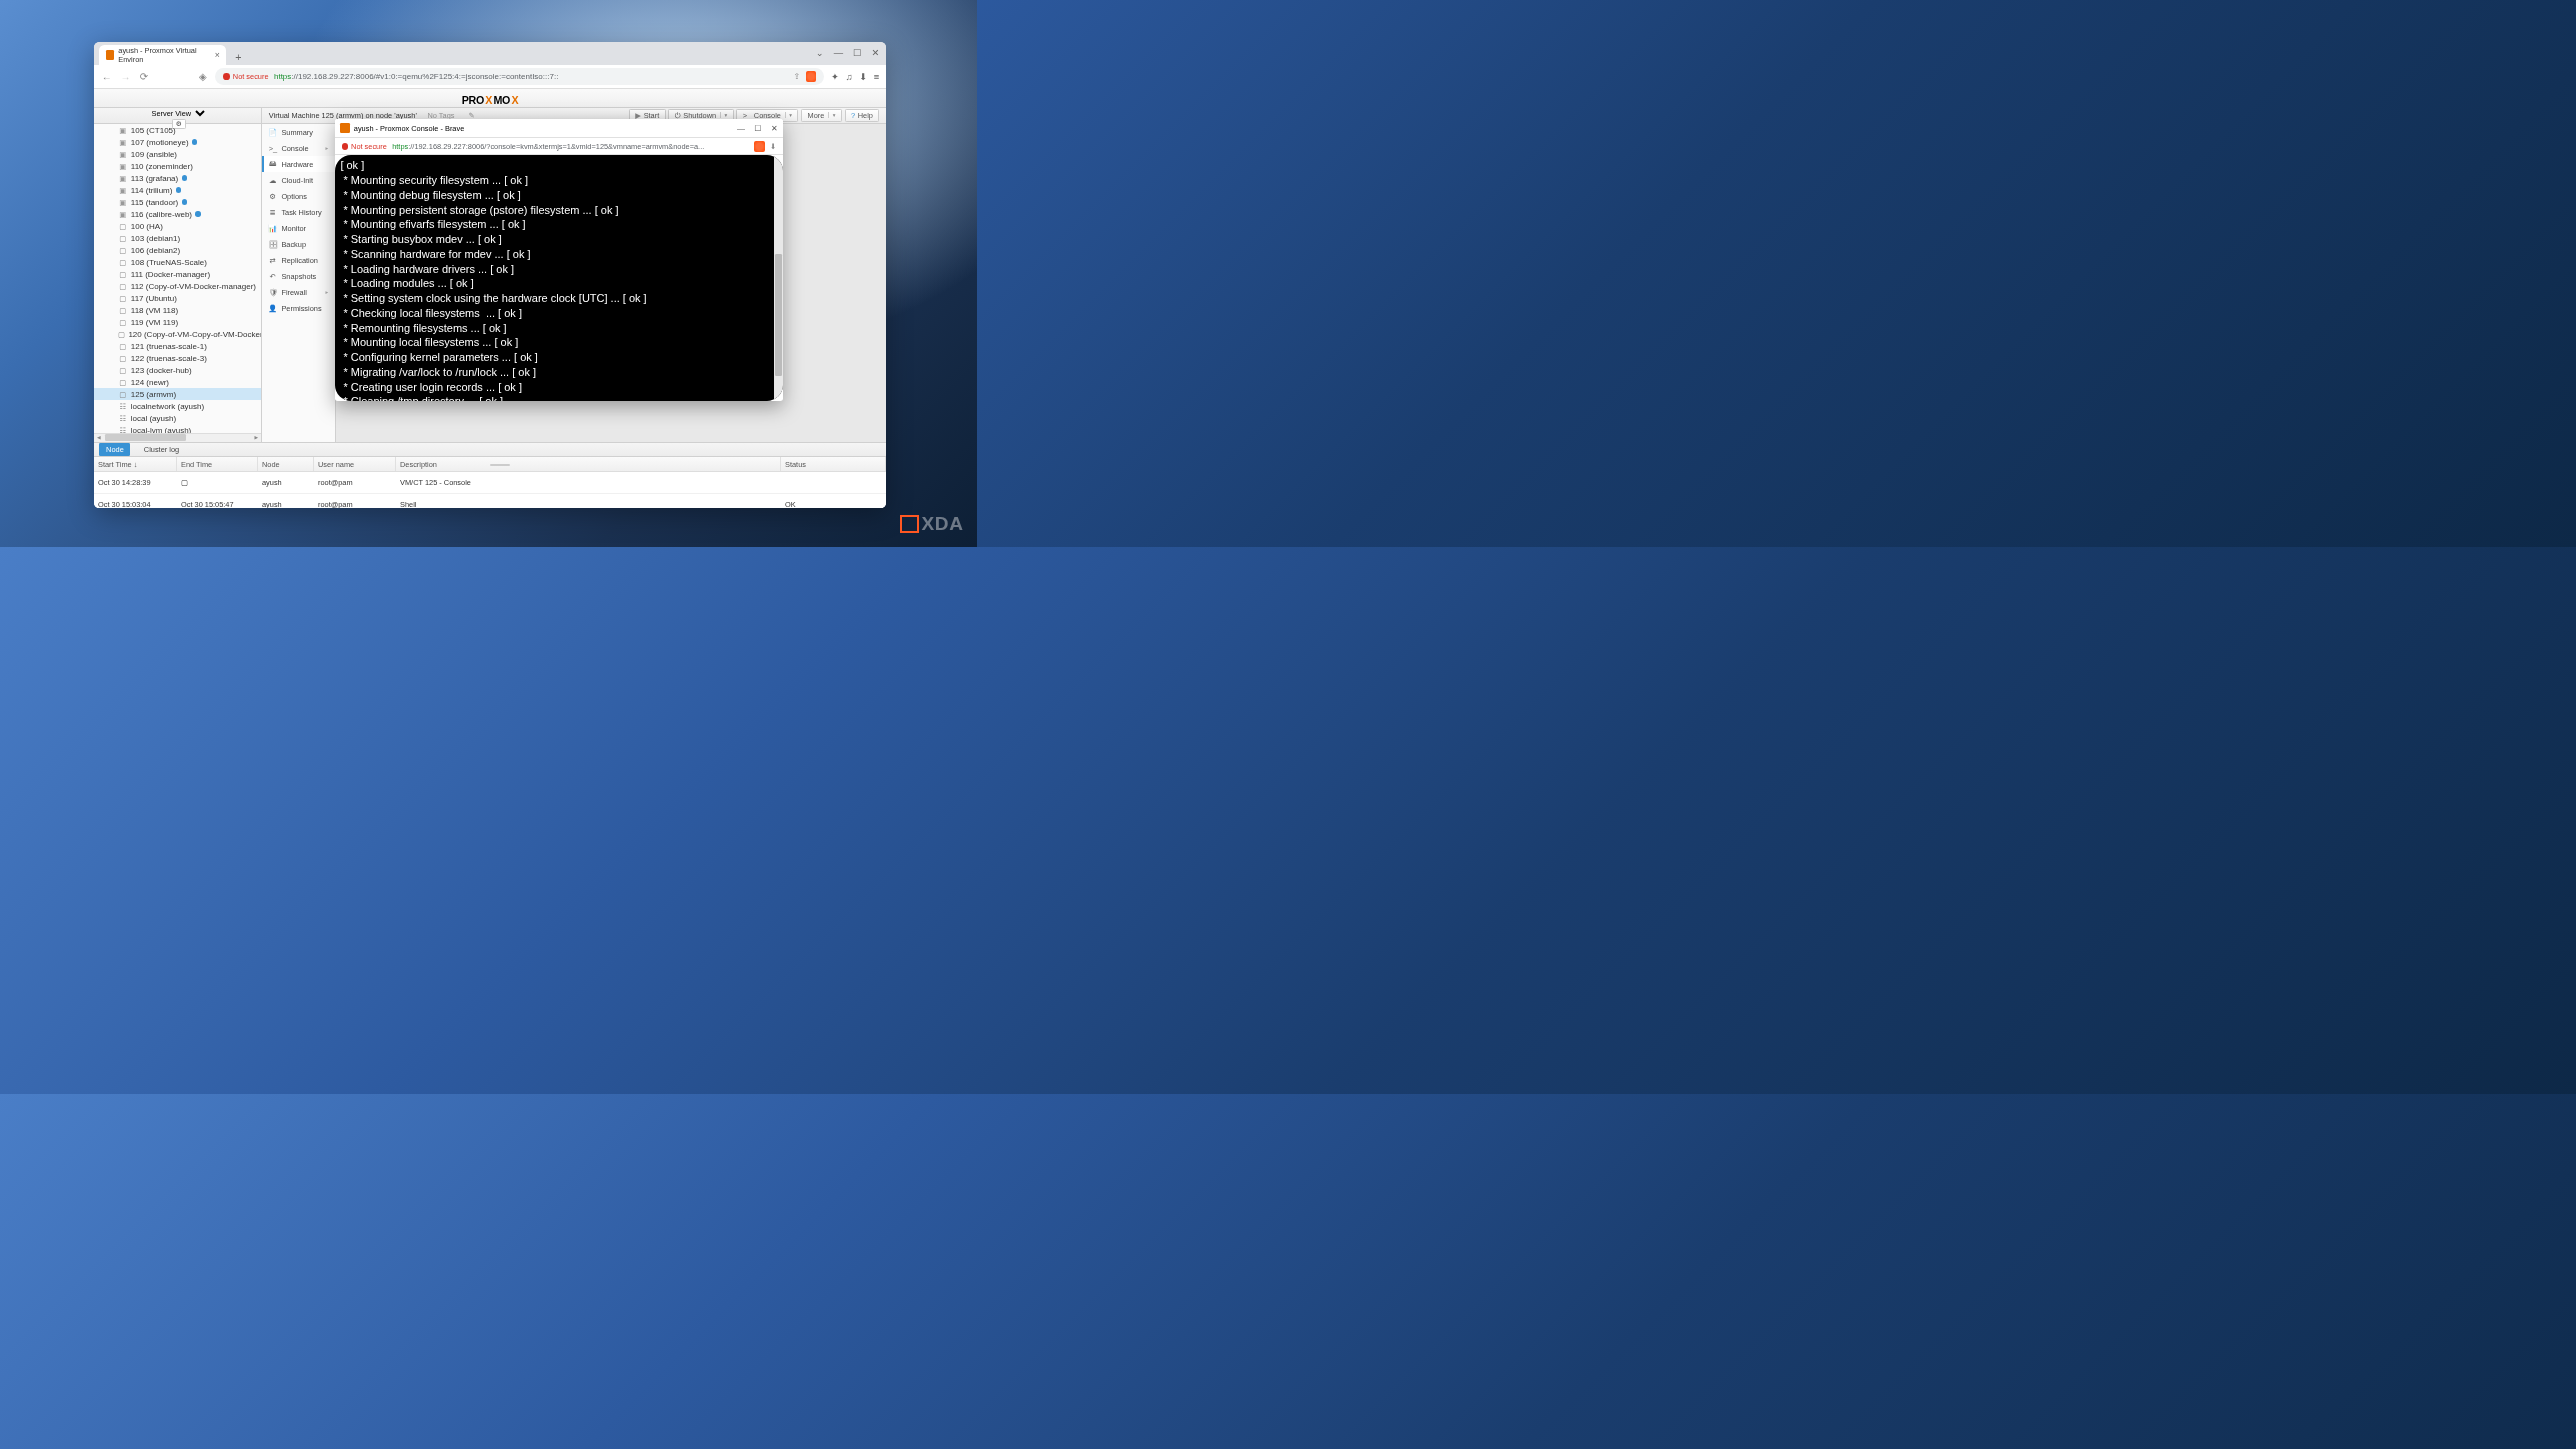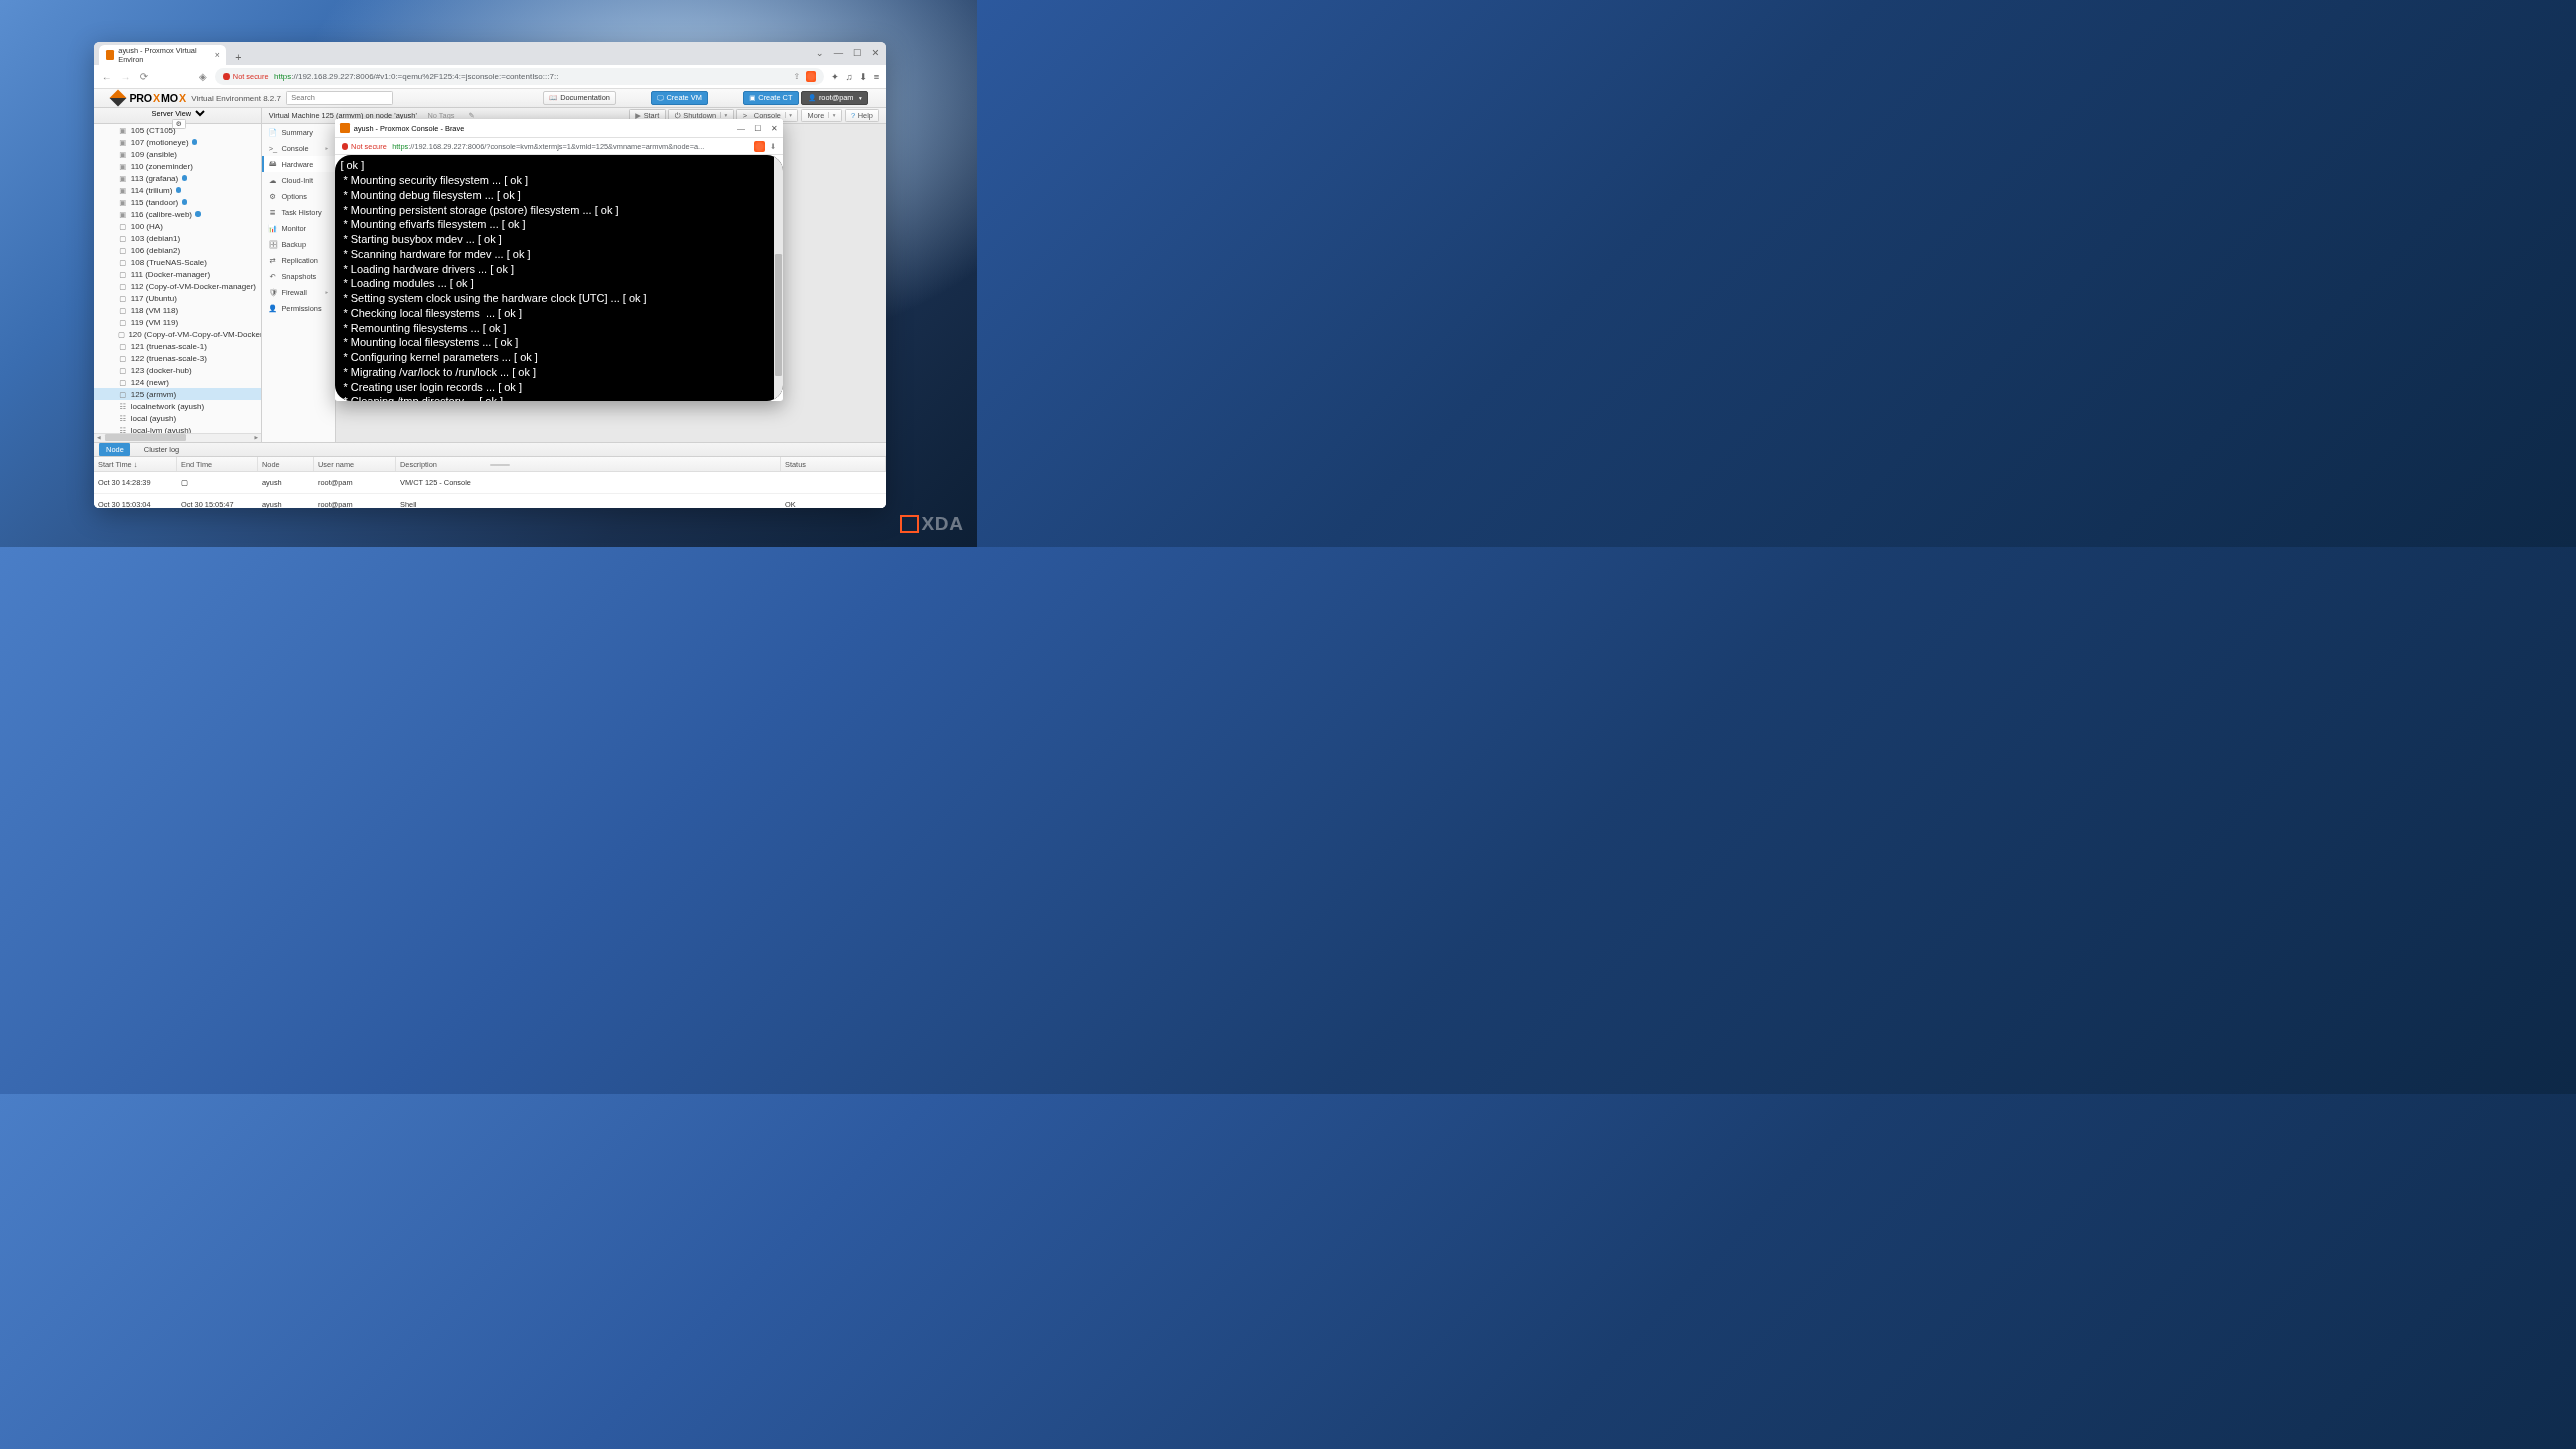--- a/index.html
+++ b/index.html
@@ -18,21 +18,21 @@
 .url-box { flex: 1; height: 17.4px; background: #f1f3f4; border-radius: 8.7px; display: flex; align-items: center; padding: 0 8px; gap: 5.4px; font-size: 8px; }
 .not-secure { color: #d93025; font-size: 7.4px; display: flex; align-items: center; gap: 2.7px; }
 .not-secure::before { content: ''; width: 6.7px; height: 6.7px; background: #d93025; border-radius: 50%; display: inline-block; }
 .url-text { color: #5f6368; }
 .url-text .https { color: #1a8f2f; }
 .toolbar-icons { display: flex; gap: 6.7px; align-items: center; }
 .toolbar-icons span { color: #666; font-size: 9.4px; cursor: pointer; }
 .brave-icon { width: 10.7px; height: 10.7px; background: radial-gradient(circle, #ff6b35 40%, #ff4500 100%); border-radius: 2px; }
 
 .proxmox-app { flex: 1; display: flex; flex-direction: column; background: #fff; overflow: hidden; }
-.px-header { height: 19px; background: linear-gradient(#fafafa, #efefef); border-bottom: 0.7px solid #d0d0d0; display: flex; align-items: center; padding: 0 18px; gap: 5.4px; }
+.px-header { height: 19px; background: linear-gradient(#fafafa, #efefef); border-bottom: 0.7px solid #d0d0d0; display: flex; align-items: center; padding: 0 18px; gap: 5.4px; flex-direction: column; }
 .px-logo { font-weight: bold; font-size: 10.7px; letter-spacing: -0.3px; color: #000; display: flex; align-items: center; gap: 1.3px; }
 .px-logo .orange { color: #e57000; }
 .px-logo-icon { width: 12px; height: 12px; background: linear-gradient(135deg, #e57000 50%, #333 50%); transform: rotate(45deg); }
 .px-version { color: #555; font-size: 8px; }
 .px-search { width: 107px; height: 13.4px; border: 0.7px solid #ccc; border-radius: 1.3px; padding: 0 4px; font-size: 7.4px; color: #999; background: #fff; }
 .px-header-right { margin-left: auto; display: flex; gap: 2.7px; }
 .px-btn { height: 14.8px; padding: 0 5.4px; border: 0.7px solid #ccc; background: linear-gradient(#fff, #f0f0f0); border-radius: 2px; font-size: 7.4px; display: flex; align-items: center; gap: 2.7px; cursor: pointer; color: #333; }
 .px-btn.blue { background: #3892d4; color: #fff; border-color: #2a7bb8; margin-left: 32px; }
 .px-btn.dark { background: #555; color: #fff; border-color: #444; }
 .px-btn-icon { font-size: 6.7px; }

